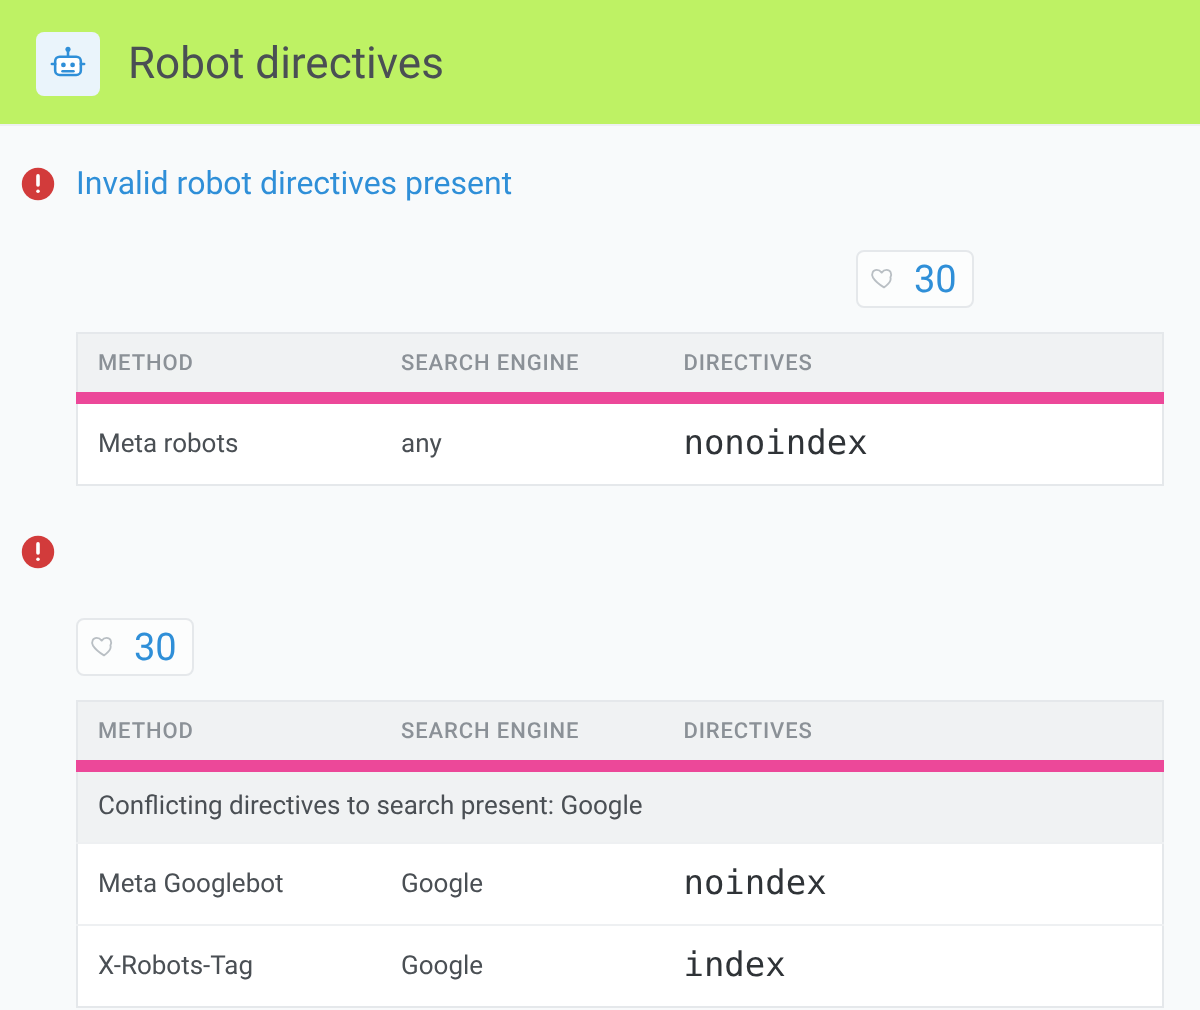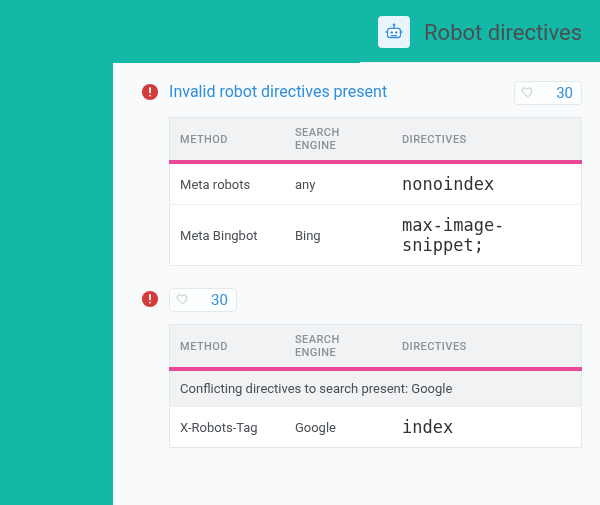--- a/index.html
+++ b/index.html
@@ -6,24 +6,23 @@
   html, body {
     width: 600px;
     height: 505px;
     font-family: -apple-system, BlinkMacSystemFont, "Segoe UI", Roboto, Helvetica, Arial, sans-serif;
     background: #fff;
     color: #3a3f44;
   }
   .page {
     width: 600px;
     height: 505px;
-    background: #14b8a6;
+    background: #bef264;
     display: flex;
     flex-direction: column;
-    align-items: flex-end;
   }
   .header {
     display: flex;
     align-items: center;
     padding: 16px 18px 14px 18px;
     border-bottom: 1px solid #eef0f2;
   }
   .robot-avatar {
     width: 32px;
     height: 32px;
@@ -47,30 +46,31 @@
     padding: 4px 10px 4px 8px;
     border: 1px solid #e5e8eb;
     border-radius: 4px;
     background: #fcfdfd;
     gap: 8px;
     font-size: 18px;
     color: #2f8fd8;
     cursor: pointer;
   }
   .score-badge.small {
-    font-size: 15px;
+    font-size: 19px;
     padding: 2px 8px 2px 6px;
-    gap: 19px;
+    gap: 6px;
+    margin-top: 44px;
   }
   .heart { width: 16px; height: 16px; display:inline-block; }
   .heart svg { display:block; }
   .content {
     flex: 1;
     background: #f8fafb;
-    padding: 18px 18px 12px 28px;
+    padding: 18px 18px 12px 10px;
     overflow: hidden;
   }
   .issue-block { margin-bottom: 22px; }
   .issue-head {
     display: flex;
     align-items: flex-start;
     gap: 10px;
   }
   .alert-icon {
     width: 18px;
@@ -101,21 +101,21 @@
     border-collapse: collapse;
   }
   .tbl thead th {
     background: #f0f2f3;
     color: #8b9197;
     font-weight: 500;
     letter-spacing: 0.04em;
     font-size: 11px;
     text-align: left;
     padding: 8px 10px;
-    border-bottom: 4px solid #ec4899;
+    border-bottom: 6px solid #ec4899;
   }
   .tbl td {
     padding: 10px 10px;
     border-top: 1px solid #eef0f2;
     vertical-align: middle;
     color: #4a4f54;
     margin-left: 18px;
   }
   .tbl td.code {
     font-family: ui-monospace, SFMono-Regular, Menlo, Consolas, monospace;
@@ -185,25 +185,20 @@
             <th>SEARCH ENGINE</th>
             <th>DIRECTIVES</th>
           </tr>
         </thead>
         <tbody>
           <tr>
             <td>Meta robots</td>
             <td>any</td>
             <td class="code">nonoindex</td>
           </tr>
-          <tr>
-            <td>Meta Bingbot</td>
-            <td>Bing</td>
-            <td class="code">max-image-snippet;</td>
-          </tr>
         </tbody>
       </table>
     </div>
 
     <div class="issue-block">
       <div class="issue-head">
         <span class="alert-icon">
           <svg width="18" height="18" viewBox="0 0 20 20">
             <circle cx="10" cy="10" r="9" fill="#d23b3b"></circle>
             <rect x="9" y="4.5" width="2" height="7" rx="1" fill="#fff"></rect>
@@ -230,20 +225,25 @@
             <th>METHOD</th>
             <th>SEARCH ENGINE</th>
             <th>DIRECTIVES</th>
           </tr>
         </thead>
         <tbody>
           <tr class="group-row">
             <td colspan="3">Conflicting directives to search present: Google</td>
           </tr>
           <tr>
+            <td>Meta Googlebot</td>
+            <td>Google</td>
+            <td class="code">noindex</td>
+          </tr>
+          <tr>
             <td>X-Robots-Tag</td>
             <td>Google</td>
             <td class="code">index</td>
           </tr>
         </tbody>
       </table>
     </div>
 
   </div>
 </div>

